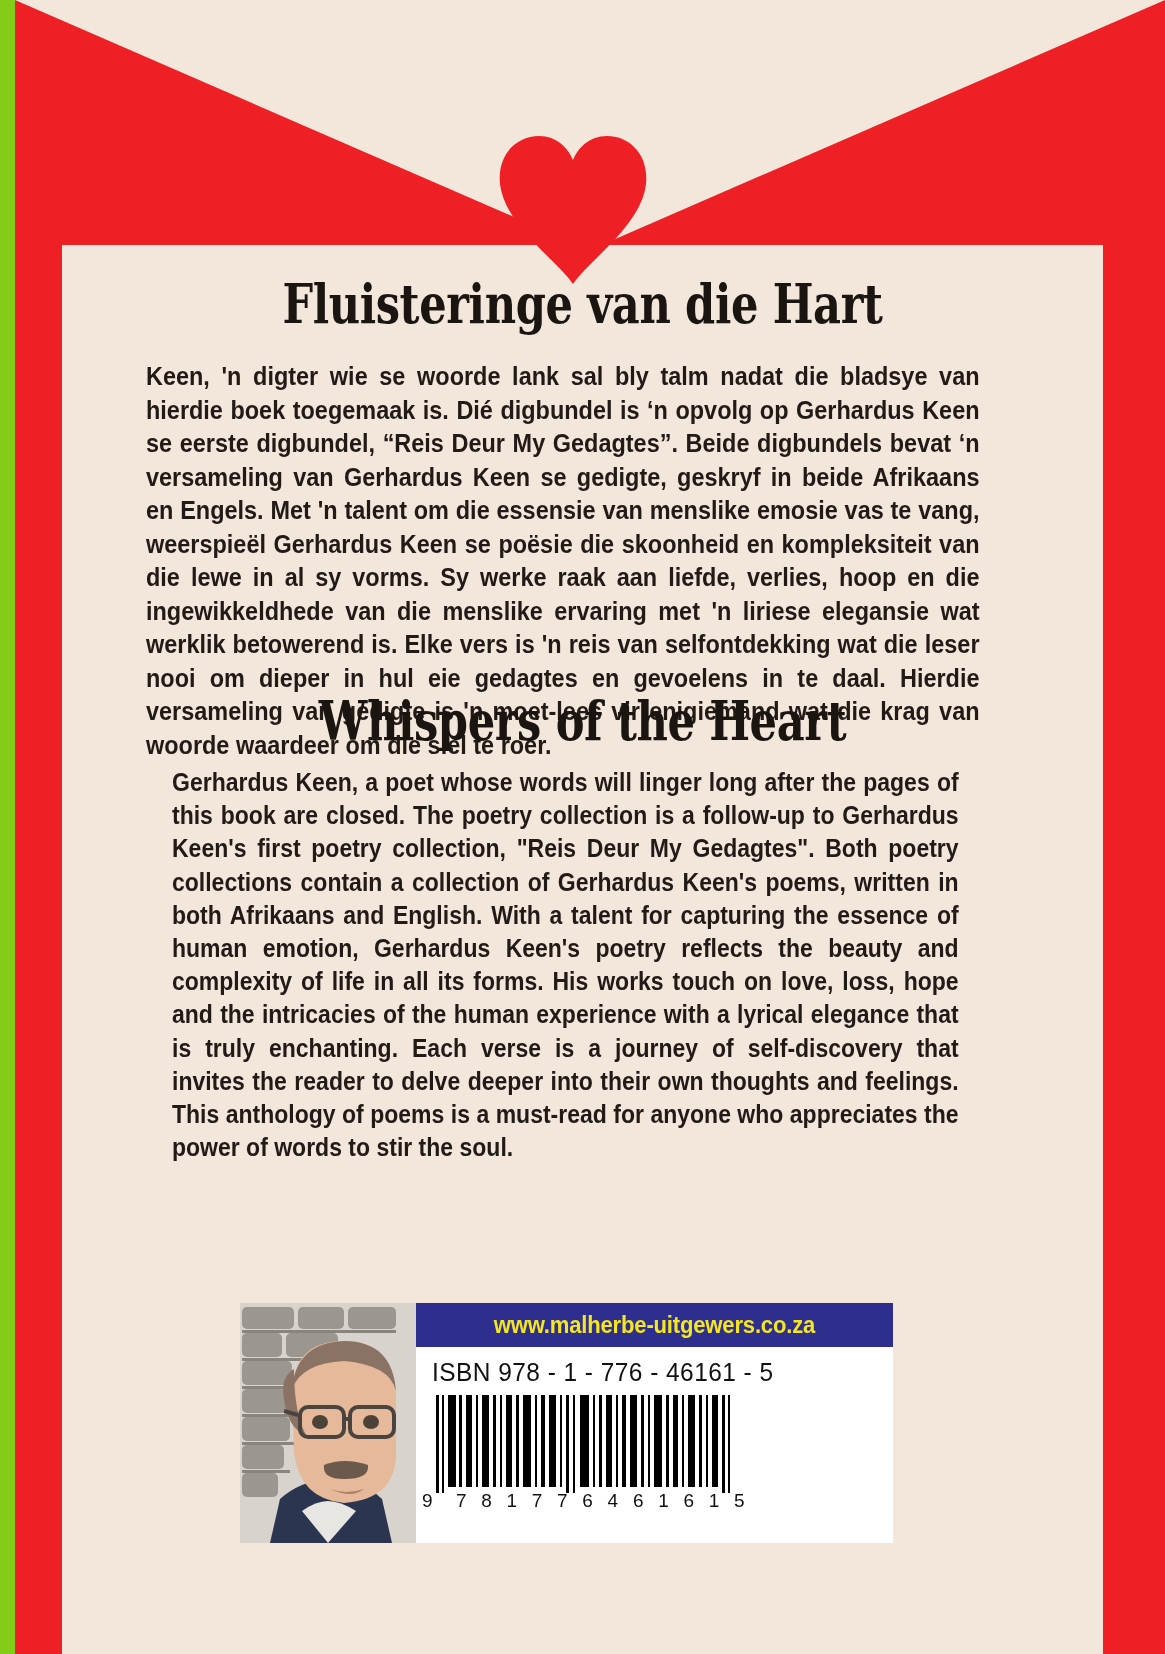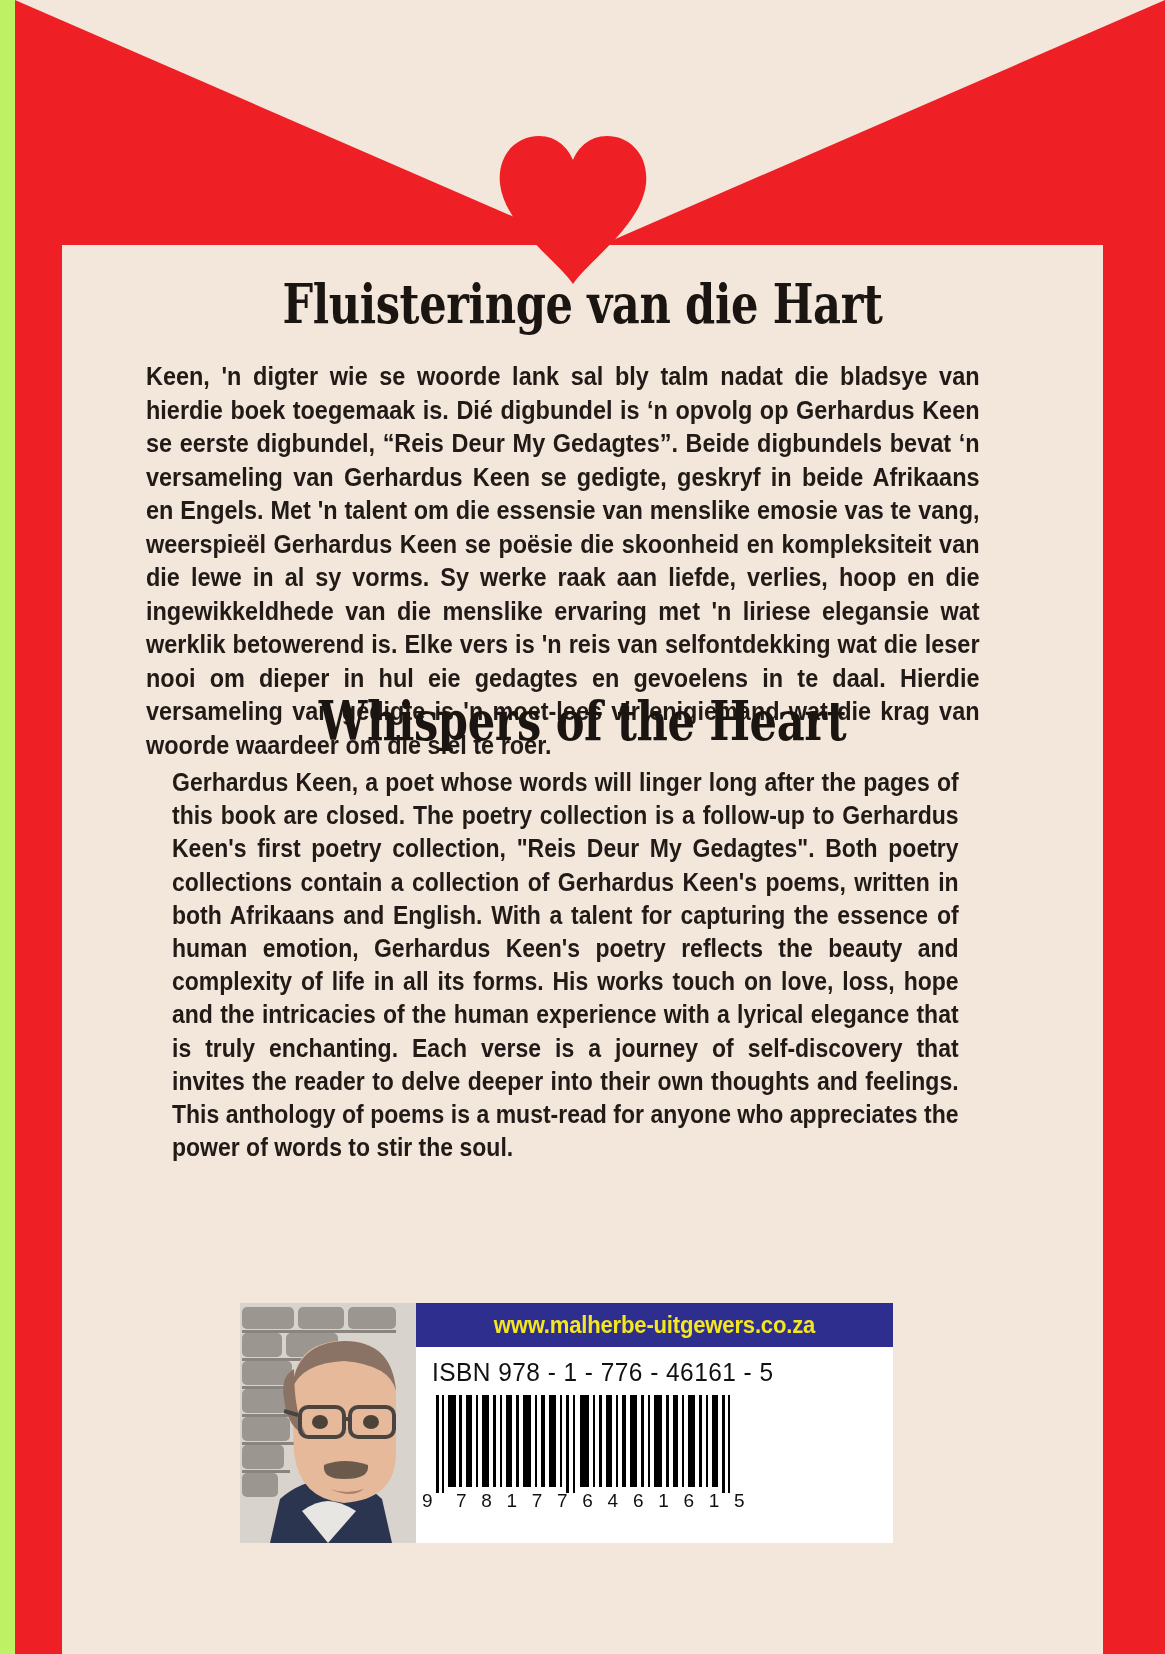--- a/index.html
+++ b/index.html
@@ -9,21 +9,21 @@
   }
   body {
     font-family: "Liberation Sans", sans-serif;
   }
 
   #cover {
     position: relative;
     width: 1165px;
     height: 1654px;
     overflow: hidden;
-    background: #bef264;
+    background: #84cc16;
   }
 
   
   .red-frame {
     position: absolute;
     left: 15px;
     top: 0;
     width: 1150px;
     height: 1654px;
     background: #ee2026;

